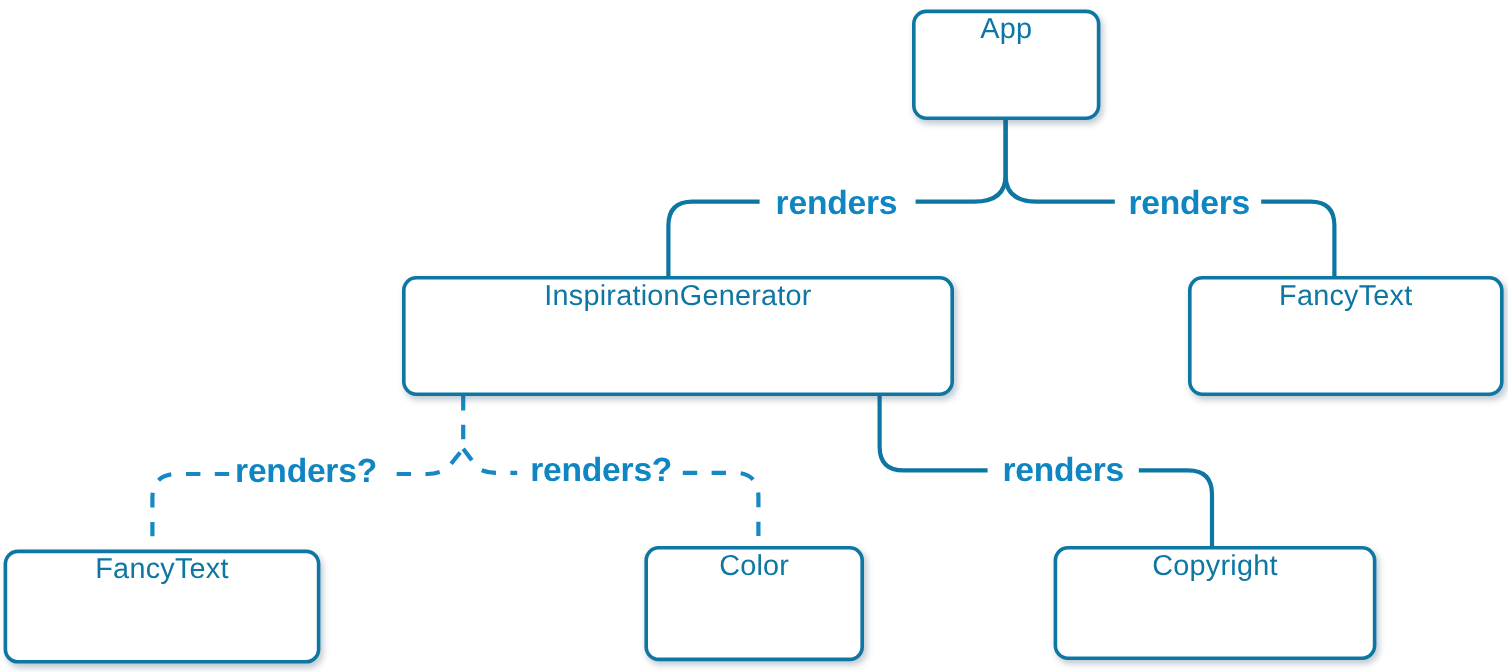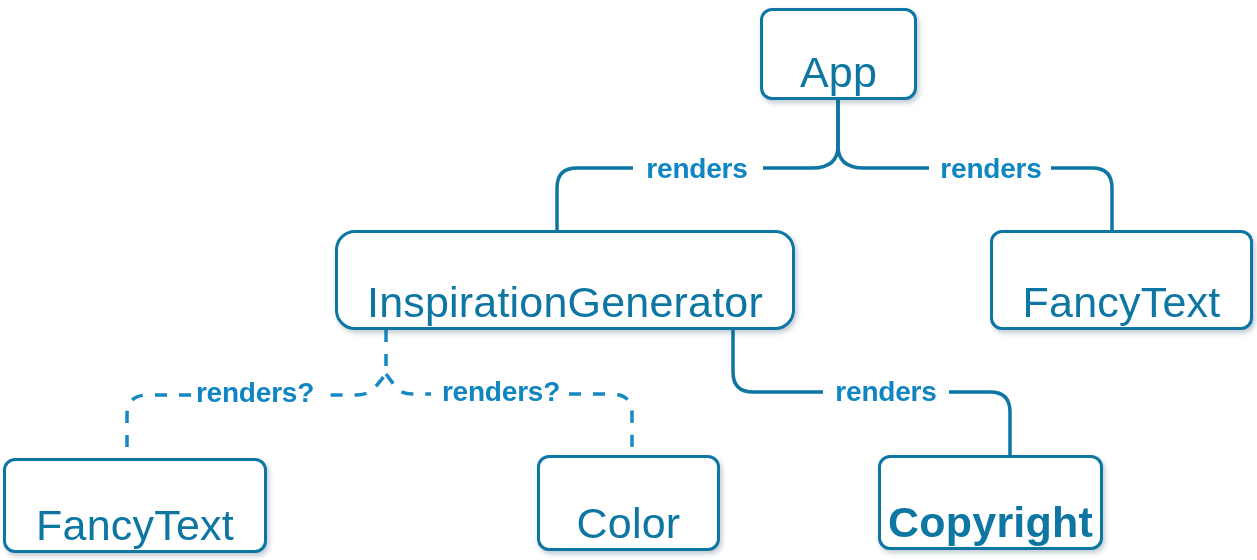--- a/index.html
+++ b/index.html
@@ -25,46 +25,46 @@
   }
   .edge{
     fill:none;
     stroke-width:3.5px;
   }
   .edge-solid{stroke:var(--solid-edge);}
   .edge-dashed{stroke:var(--dashed-edge);stroke-dasharray:12 12;}
   .node{
     position:absolute;
     box-sizing:border-box;
-    display:flex;align-items:flex-end;justify-content:center;
+    display:flex;align-items:flex-start;justify-content:center;
     background:var(--node-fill);
     border:3px solid var(--node-border);
     border-radius:12px;
     box-shadow:2px 3px 5px rgba(45,80,105,0.30);
     color:var(--node-text);
-    font-size:43px;
+    font-size:24px;
     letter-spacing:0.2px;
     white-space:nowrap;
   }
   .edge-label{
     position:absolute;
     transform:translate(-50%,-50%);
     color:var(--edge-label);
     font-size:28px;
     font-weight:700;
     letter-spacing:-0.2px;
     white-space:nowrap;
   }
   
   #node-app{left:760px;top:8px;width:157px;height:92px;}
-  #node-inspiration-generator{left:335px;top:230px;width:460px;height:100px;border-radius:20px;}
+  #node-inspiration-generator{left:335px;top:230px;width:460px;height:100px;}
   #node-fancy-text-top{left:990px;top:230px;width:263px;height:100px;}
   #node-fancy-text-bottom{left:3px;top:458px;width:264px;height:95px;}
   #node-color{left:537px;top:455px;width:183px;height:96px;}
-  #node-copyright{left:878px;top:455px;width:225px;height:95px;font-weight:bold;}
+  #node-copyright{left:878px;top:455px;width:269px;height:95px;}
   
   #label-renders-left{left:697px;top:169px;}
   #label-renders-right{left:991px;top:169px;}
   #label-renders-q-left{left:255px;top:393px;}
   #label-renders-q-right{left:501px;top:392px;}
   #label-renders-copyright{left:886px;top:392px;}
 </style>
 </head>
 <body>
 

